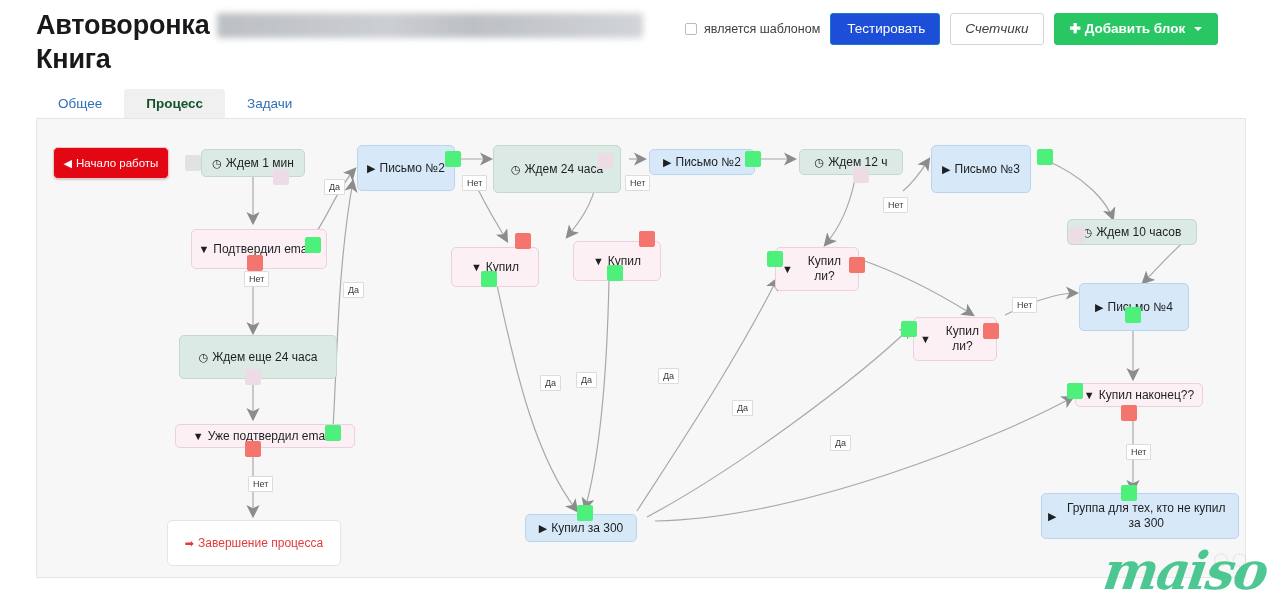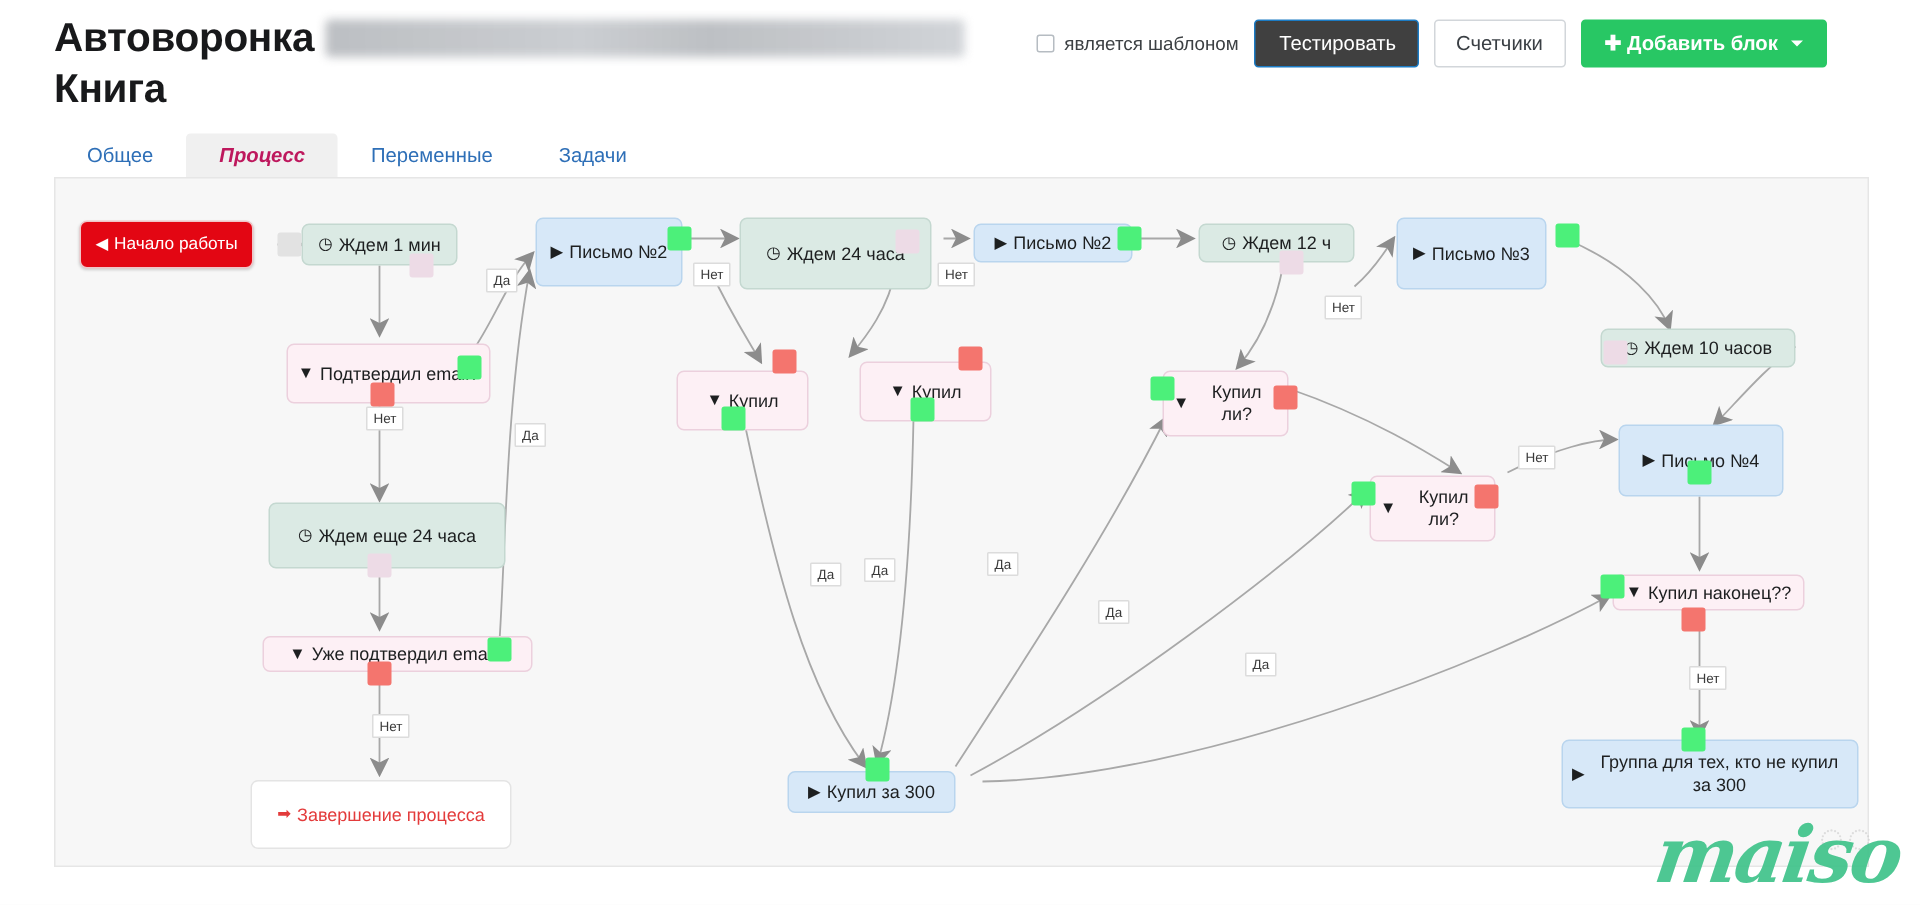--- a/index.html
+++ b/index.html
@@ -41,30 +41,30 @@
     position: absolute; right: 34px; top: 13px;
     display: flex; align-items: center; gap: 10px;
   }
   .chk-wrap { display:flex; align-items:center; gap:7px; font-size:12.5px; color:#3c4043; }
   .chk-box {
     width: 12px; height: 12px; border: 1px solid #b6bcc2; border-radius: 2px;
     background: #fff; display:inline-block;
   }
   .btn { font-size: 13.5px; border-radius: 3px; padding: 7px 14px; cursor: pointer;
          line-height: 16px; white-space: nowrap; border: 1px solid transparent; }
-  .btn-primary { background:#404040; color:#fff; border-color:#1b7bc4; font-weight:normal;padding-left:16px; }
-  .btn-default { background:#fff; color:#3a3f44; border-color:#d2d6da; }
+  .btn-primary { background:#1d4ed8; color:#fff; border-color:#1b7bc4; font-weight:normal;padding-left:16px; }
+  .btn-default { background:#fff; color:#3a3f44; border-color:#d2d6da;font-style:italic; }
   .btn-success { background:#28c764; color:#fff; border-color:#28c764; font-weight:bold; padding:7px 15px; }
   .btn-success .caret { margin-left:5px; border-top:4px solid #fff; border-left:4px solid transparent;
                         border-right:4px solid transparent; display:inline-block; vertical-align:middle; }
 
   
   .tabs { position: absolute; left: 36px; top: 88px; width: 1210px; height: 30px; display: flex; align-items: flex-end; }
   .tab { font-size: 13.5px; color: #2e6fb7; padding: 7px 22px; cursor: pointer; border-radius: 3px 3px 0 0; }
-  .tab.active { color: #be185d; font-weight: bold; background: #f0f0f0; font-style: italic; }
+  .tab.active { color: #14532d; font-weight: bold; background: #f0f0f0; }
 
   
   .canvas {
     position: absolute; left: 36px; top: 118px; width: 1210px; height: 460px;
     background: #f7f7f7; border: 1px solid #e6e6e6;
     overflow: hidden;
   }
   .edges { position: absolute; left: 0; top: 0; width: 1210px; height: 460px; }
 
   
@@ -136,21 +136,20 @@
         <span>✚</span>
         <span>Добавить блок</span>
         <span class="caret"></span>
       </button>
     </div>
   </div>
 
   <div class="tabs" id="tabs">
       <div class="tab">Общее</div>
       <div class="tab active">Процесс</div>
-      <div class="tab">Переменные</div>
       <div class="tab">Задачи</div>
     </div>
 
   <div class="canvas">
     <svg class="edges" id="edges" viewBox="0 0 1210 460">
       <defs>
         <marker id="ah" viewBox="0 0 12 12" refX="10" refY="6" markerWidth="11" markerHeight="11" orient="auto-start-reverse">
           <path d="M0,0 L12,6 L0,12 L3,6 Z" fill="#8c8c8c"></path>
         </marker>
       </defs>

